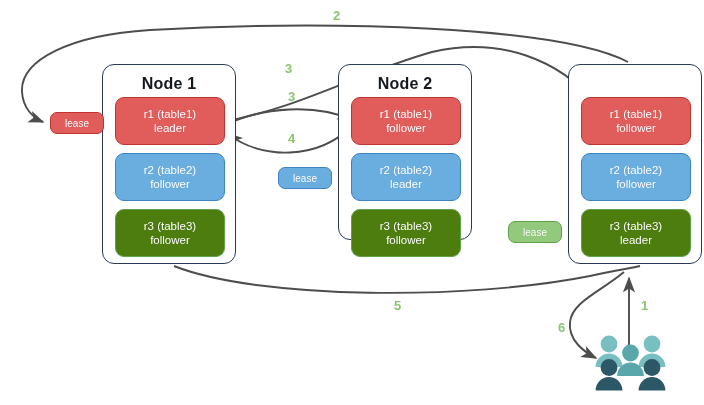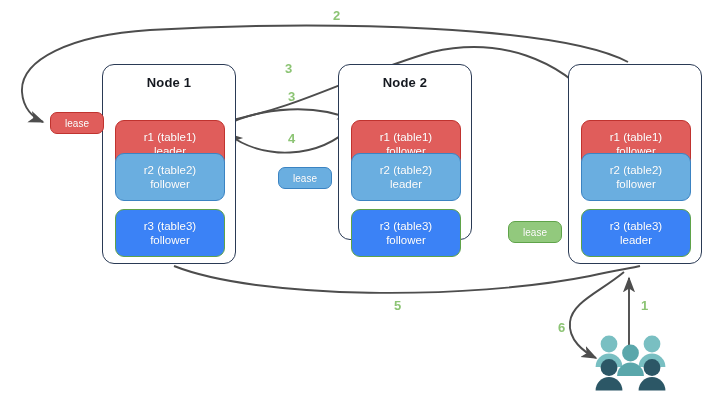--- a/index.html
+++ b/index.html
@@ -28,42 +28,42 @@
     box-sizing: border-box;
     border: 1.6px solid #2a3a55;
     border-radius: 12px;
     background: #ffffff;
   }
   .node-title {
     position: absolute;
     width: 100%;
     text-align: center;
     top: 10px;
-    font-size: 13px;
+    font-size: 16px;
     font-weight: bold;
     color: #14181f;
     letter-spacing: 0.2px;
   }
   .replica {
     position: absolute;
     box-sizing: border-box;
     border-radius: 9px;
     display: flex;
     flex-direction: column;
     align-items: center;
     justify-content: center;
     font-size: 11.5px;
     line-height: 14px;
     color: #ffffff;
     text-shadow: 0 0 1px rgba(0,0,0,0.12);
   }
   .replica .ln { display: block; }
-  .rep-red   { background: #e05d5b; border: 1.6px solid #c0332f; margin-top: 23px; }
+  .rep-red   { background: #e05d5b; border: 1.6px solid #c0332f; }
   .rep-blue  { background: #6aaee0; border: 1.6px solid #3b83c2; text-align: center; }
-  .rep-green { background: #3b82f6; border: 1.6px solid #5fa349; }
+  .rep-green { background: #4d7c0f; border: 1.6px solid #5fa349; }
 
   .lease {
     position: absolute;
     box-sizing: border-box;
     border-radius: 7px;
     display: flex;
     align-items: center;
     justify-content: center;
     font-size: 10px;
     color: #ffffff;

